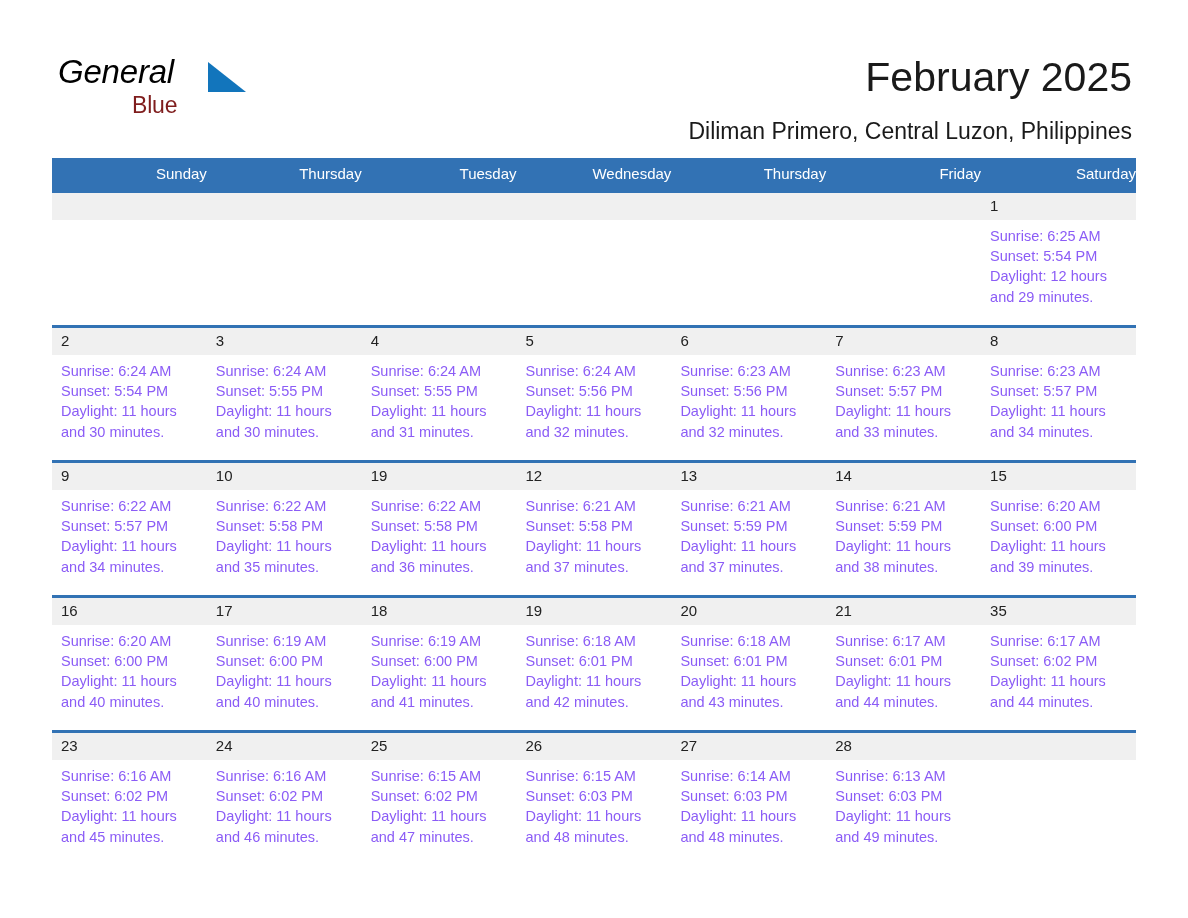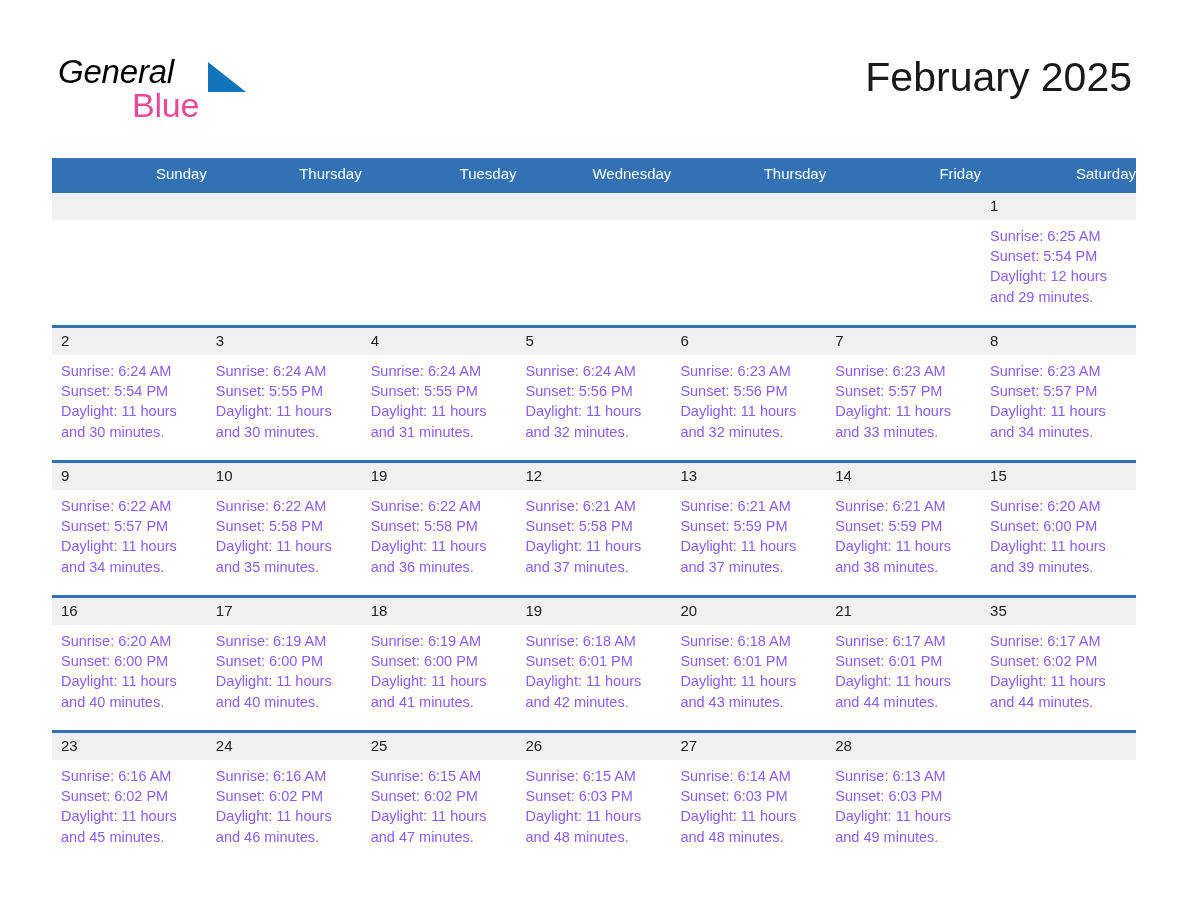--- a/index.html
+++ b/index.html
@@ -44,22 +44,22 @@
   .logo-triangle {
     position: absolute;
     left: 150px; top: 10px;
     width: 0; height: 0;
     border-left: 38px solid #1275bc;
     border-top: 30px solid transparent;
   }
   .logo-blue {
     position: absolute;
     left: 74px; top: 33px;
-    font-size: 34px;
-    color: #ec4899;
+    font-size: 23px;
+    color: #7f1d1d;
     line-height: 40px;
     letter-spacing: -0.2px;
     font-family: "Liberation Sans", sans-serif;
   }
   .title {
     position: absolute;
     right: 56px; top: 52px;
     font-size: 41px;
     color: #1a1a1a;
     line-height: 50px;
@@ -131,20 +131,21 @@
 
   <div class="header">
 
     <div class="logo">
       <span class="logo-general">General</span>
       <span class="logo-triangle"></span>
       <span class="logo-blue">Blue</span>
     </div>
 
     <div class="title">February 2025</div>
+    <div class="subtitle">Diliman Primero, Central Luzon, Philippines</div>
   </div>
 
   <table class="calendar">
     <colgroup>
       <col>
         <col>
         <col>
         <col>
         <col>
         <col>

